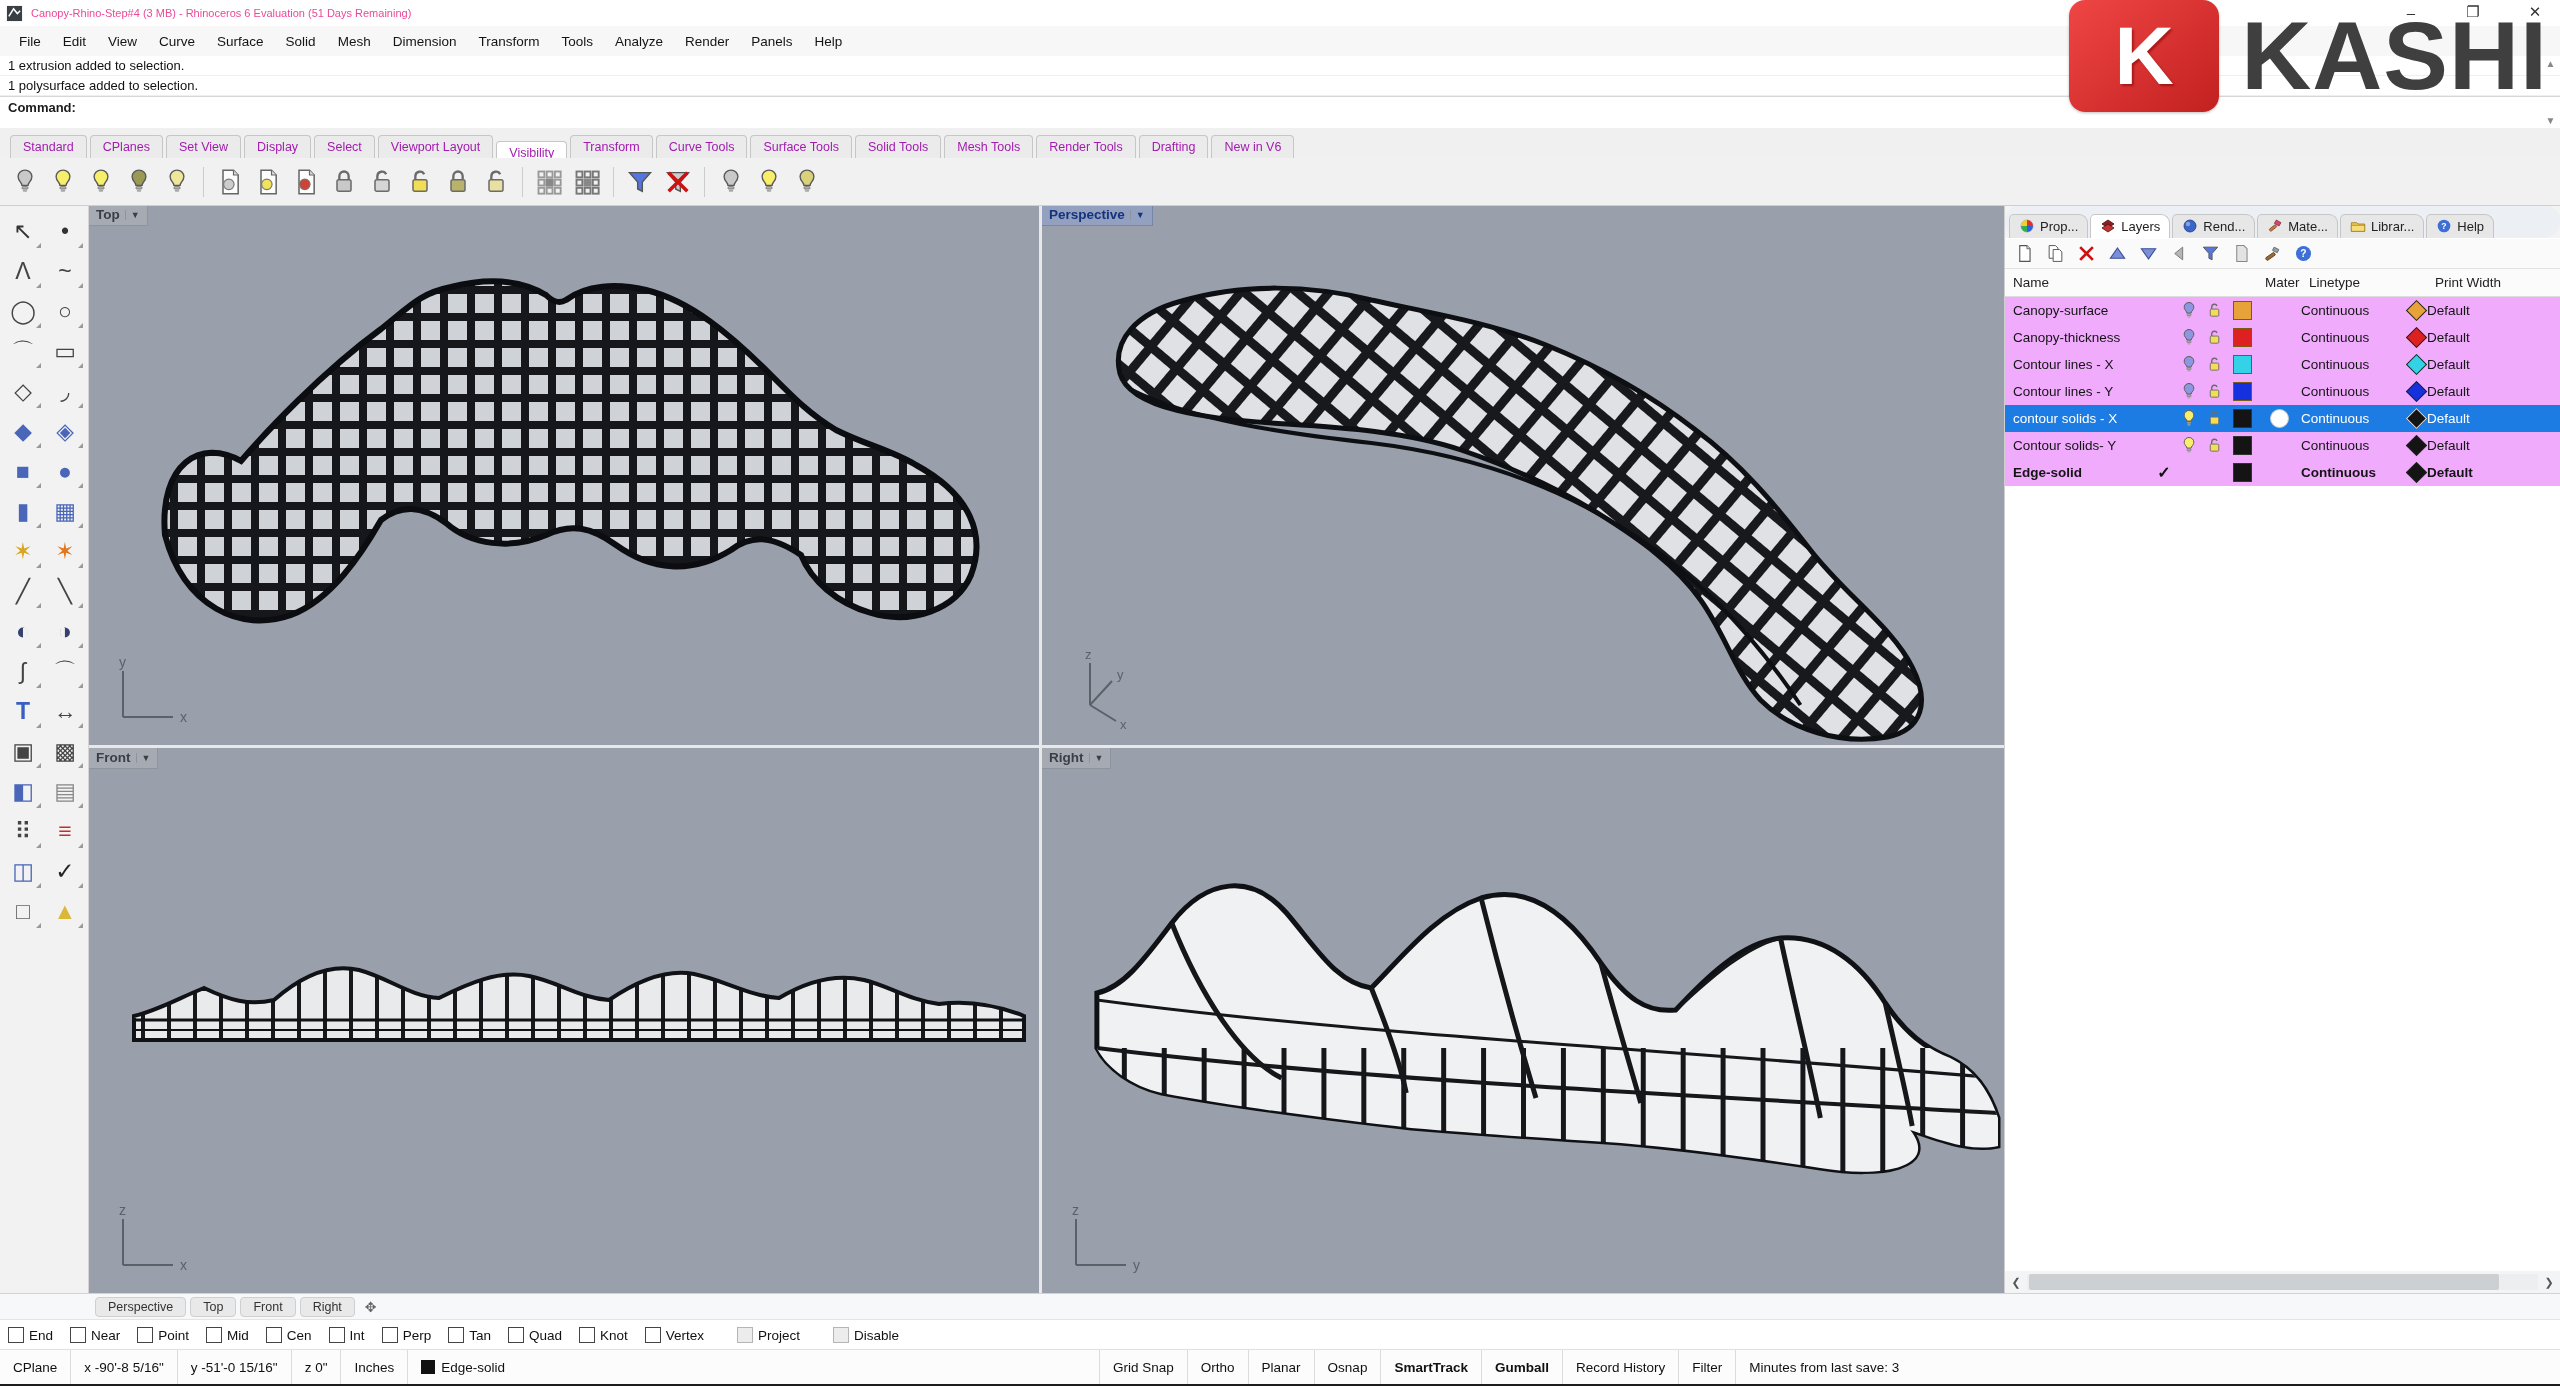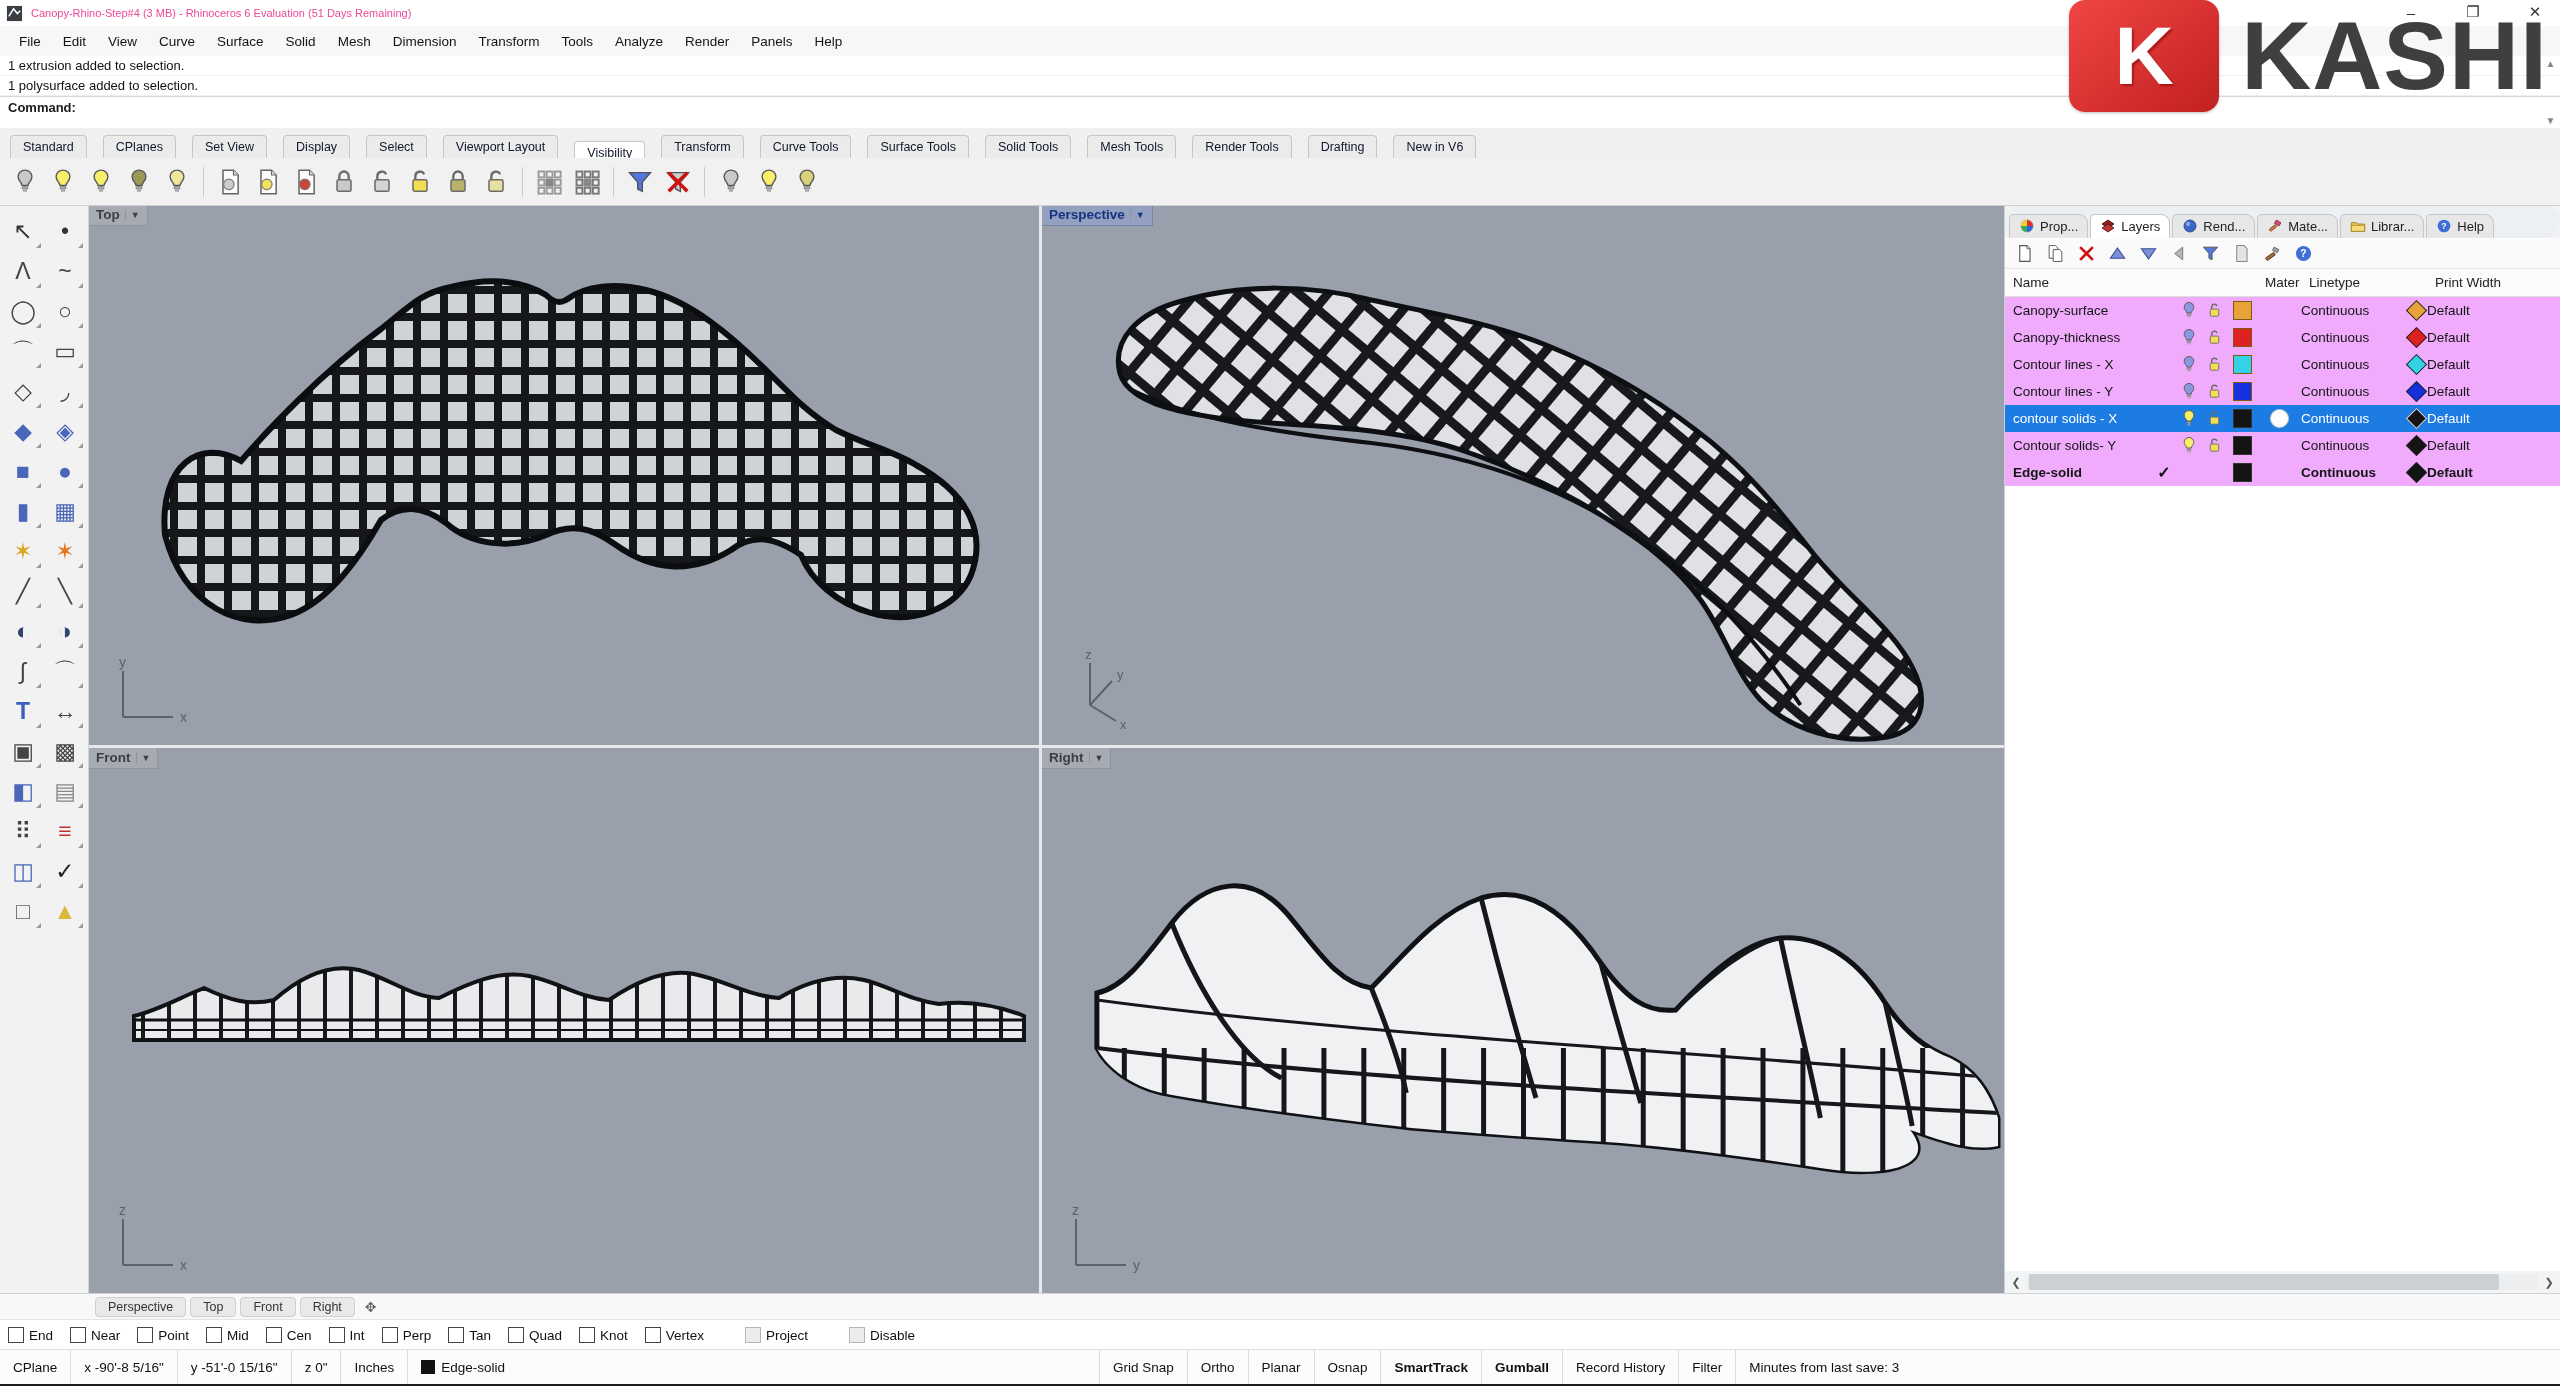--- a/index.html
+++ b/index.html
@@ -22,22 +22,22 @@
   
   .command-area{position:absolute;top:56px;left:0;right:0;height:72px;background:#fff;
     border-bottom:1px solid #c9c9c9;z-index:20;}
   .cmd-line{font-size:13px;line-height:17px;padding:1px 0 1px 8px;color:#111;border-bottom:1px solid #efefef;}
   .cmd-prompt{font-size:13px;font-weight:bold;padding:3px 0 2px 8px;border-top:1px solid #d7d7d7;}
   .cmd-scroll{position:absolute;right:2px;top:2px;bottom:2px;width:15px;display:flex;flex-direction:column;
     justify-content:space-between;align-items:center;color:#888;font-size:10px;}
   
   .tabstrip{position:absolute;top:128px;left:0;right:0;height:30px;background:#f0f0f0;
     display:flex;align-items:flex-end;padding-left:10px;border-bottom:1px solid #d4d4d4;z-index:20;}
-  .ts-tab{font-size:12.5px;color:#0f172a;background:#ebebeb;border:1px solid #c6c6c6;border-bottom:none;
-    border-radius:4px 4px 0 0;padding:4px 12px 4px;margin-right:16px;}
+  .ts-tab{font-size:12.5px;color:#a21caf;background:#ebebeb;border:1px solid #c6c6c6;border-bottom:none;
+    border-radius:4px 4px 0 0;padding:4px 12px 4px;margin-right:3px;}
   .ts-tab.active{background:#ffffff;position:relative;top:7px;padding-bottom:5px;}
   
   .icon-toolbar{position:absolute;top:158px;left:0;right:0;height:47px;background:#f1f1f1;
     display:flex;align-items:center;gap:4px;padding-left:8px;border-bottom:1px solid #cfcfcf;z-index:20;}
   .tbtn{width:34px;height:34px;display:flex;align-items:center;justify-content:center;border-radius:3px;}
   .tbtn svg{width:28px;height:28px;}
   .tb-sep{width:1px;height:30px;background:#cccccc;margin:0 5px;}
   
   .main{position:absolute;top:205px;left:0;right:0;bottom:93px;display:flex;z-index:10;}
   .sidebar{width:88px;background:#f2f2f2;border-right:1px solid #d4d4d4;
@@ -91,21 +91,21 @@
   
   .vp-tabbar{position:absolute;left:0;right:0;top:1293px;height:26px;background:#f7f8f9;
     border-top:1px solid #d2d2d2;display:flex;align-items:center;padding-left:95px;gap:4px;z-index:20;}
   .vpt{font-size:12.5px;color:#333;background:#e9e9e9;border:1px solid #cfcfcf;border-radius:4px;
     padding:2px 12px;}
   .vpt-plus{font-size:14px;color:#666;padding:0 6px;}
   .osnap-bar{position:absolute;left:0;right:0;top:1319px;height:30px;background:#ffffff;
     border-top:1px solid #e4e4e4;display:flex;align-items:center;gap:17px;padding-left:8px;z-index:20;}
   .osnap-item{display:flex;align-items:center;gap:5px;font-size:13.5px;color:#111;}
   .osnap-box{width:14px;height:14px;border:1.5px solid #444;background:#fff;}
-  .osnap-item.gray{margin-left:24px;text-align:right;}
+  .osnap-item.gray{margin-left:16px;text-align:right;}
   .osnap-item.gray .osnap-box{border-color:#b5b5b5;background:#ececec;}
   .statusbar{position:absolute;left:0;right:0;top:1349px;height:34px;background:#fcfcfc;
     border-top:1px solid #e0e0e0;border-bottom:4px solid #1c1c1c;display:flex;align-items:stretch;
     font-size:13.5px;z-index:20;}
   .sb-pane{display:flex;align-items:center;justify-content:center;padding:0 13px;
     border-right:1px solid #dcdcdc;white-space:nowrap;gap:6px;color:#111;}
   .sb-pane.bold{font-weight:bold;}
   .sb-pane.grow{flex:1;justify-content:flex-start;}
   .sb-pane.tail{flex:1.2;border-right:none;justify-content:flex-start;}
   .sb-swatch{width:14px;height:14px;background:#111;}

